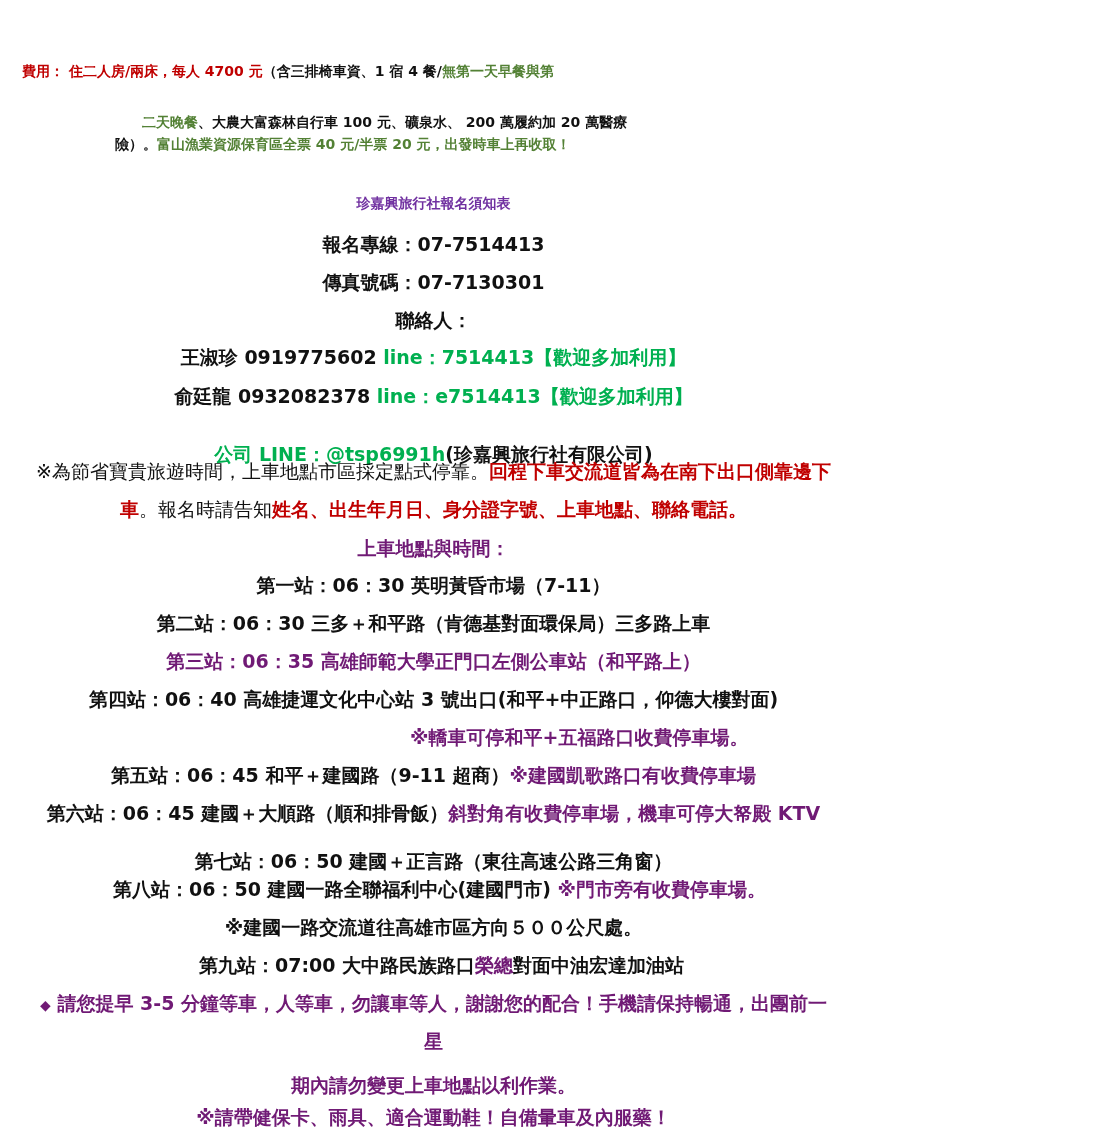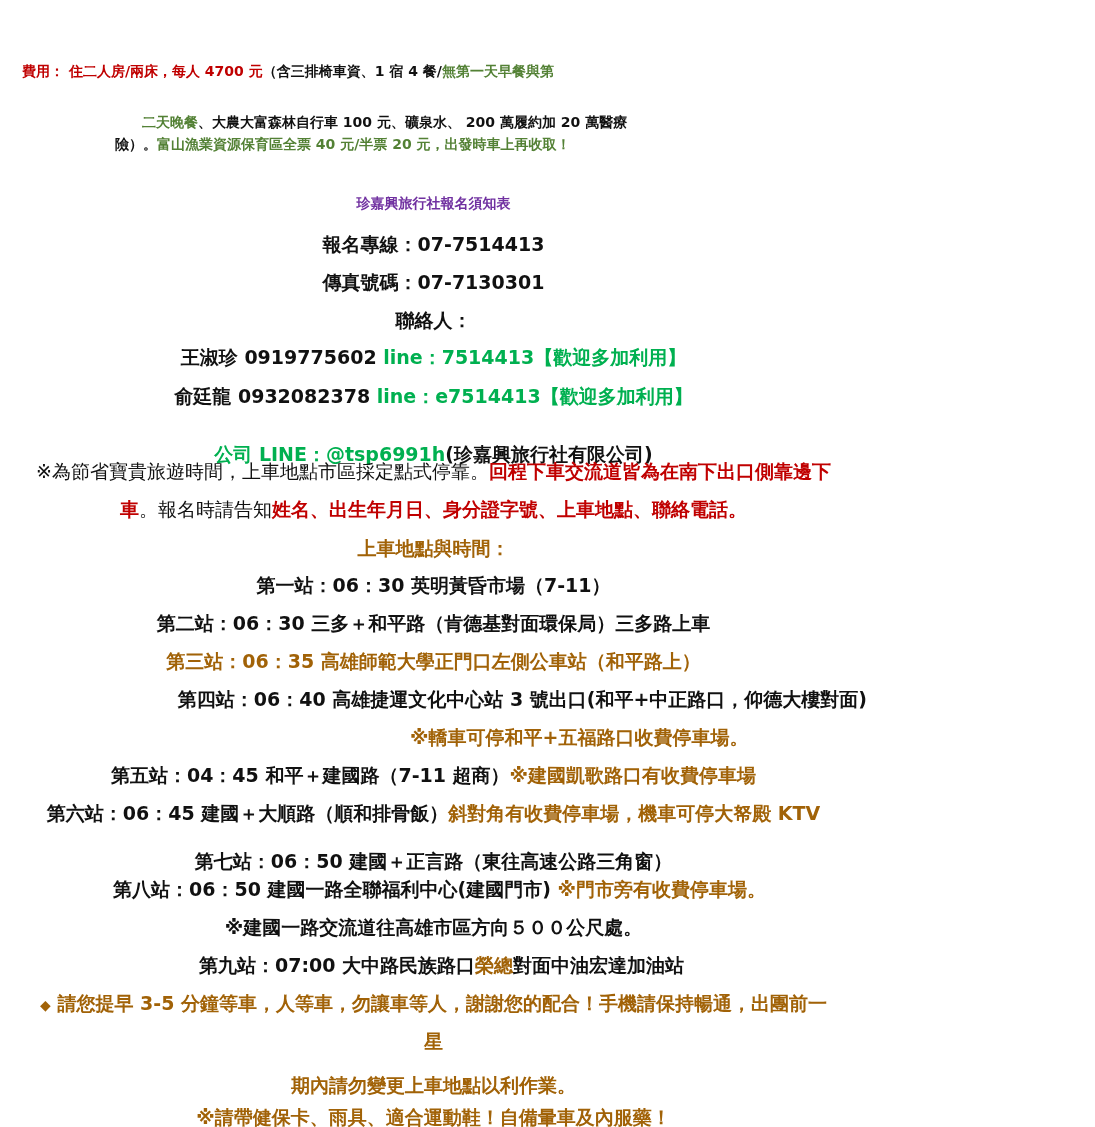--- a/index.html
+++ b/index.html
@@ -3,21 +3,21 @@
 <meta charset="utf-8">
 <style>
   html, body { margin:0; padding:0; background:#ffffff; }
   body { width:1095px; height:1127px; overflow:hidden; position:relative;
          font-family:"DejaVu Sans","Liberation Sans",sans-serif; color:#111; }
   .doc { position:absolute; left:0; top:0; width:1095px; }
   .ln { position:absolute; white-space:nowrap; font-weight:bold; font-size:19px; line-height:26px; }
   .c { left:0; width:867px; text-align:center; }
   .big { font-size:14px; line-height:30px; }
   .red { color:#c00000; }
-  .bred { color:#a16207; }
+  .bred { color:#701a75; }
   .green { color:#538135; }
   .lgreen { color:#00b050; }
   .purple { color:#7030a0; }
   .blk { color:#111; }
   .normal { font-weight:normal; }
 </style>
 </head>
 <body>
 
 <div class="doc">
@@ -52,24 +52,24 @@
     <span class="blk normal">※為節省寶貴旅遊時間，上車地點市區採定點式停靠。</span><span class="red">回程下車交流道皆為在南下出口側靠邊下</span>
   </div>
   <div class="ln c" style="top:496px;">
     <span class="red">車</span><span class="blk normal">。報名時請告知</span><span class="red">姓名、出生年月日、身分證字號、上車地點、聯絡電話。</span>
   </div>
 
   <div class="ln c bred" style="top:535px;">上車地點與時間：</div>
   <div class="ln c" style="top:572px;">第一站：06：30 英明黃昏市場（7-11）</div>
   <div class="ln c" style="top:610px;">第二站：06：30 三多＋和平路（肯德基對面環保局）三多路上車</div>
   <div class="ln c bred" style="top:648px;">第三站：06：35 高雄師範大學正門口左側公車站（和平路上）</div>
-  <div class="ln c" style="top:686px;text-align:right;">第四站：06：40 高雄捷運文化中心站 3 號出口(和平+中正路口，仰德大樓對面)</div>
+  <div class="ln c" style="top:686px;">第四站：06：40 高雄捷運文化中心站 3 號出口(和平+中正路口，仰德大樓對面)</div>
   <div class="ln bred" style="left:410px; top:724px;">※轎車可停和平+五福路口收費停車場。</div>
   <div class="ln c" style="top:762px;">
-    <span>第五站：04：45 和平＋建國路（7-11 超商）</span><span class="bred">※建國凱歌路口有收費停車場</span>
+    <span>第五站：06：45 和平＋建國路（9-11 超商）</span><span class="bred">※建國凱歌路口有收費停車場</span>
   </div>
   <div class="ln c" style="top:800px;">
     <span>第六站：06：45 建國＋大順路（順和排骨飯）</span><span class="bred">斜對角有收費停車場，機車可停大帑殿 KTV</span>
   </div>
   <div class="ln c" style="top:848px;">第七站：06：50 建國＋正言路（東往高速公路三角窗）</div>
   <div class="ln c" style="top:876px;padding-left:6px;">
     <span>第八站：06：50 建國一路全聯福利中心(建國門市) </span><span class="bred">※門市旁有收費停車場。</span>
   </div>
   <div class="ln c" style="top:914px;">※建國一路交流道往高雄市區方向５００公尺處。</div>
   <div class="ln c" style="top:952px;margin-left:8px;">

